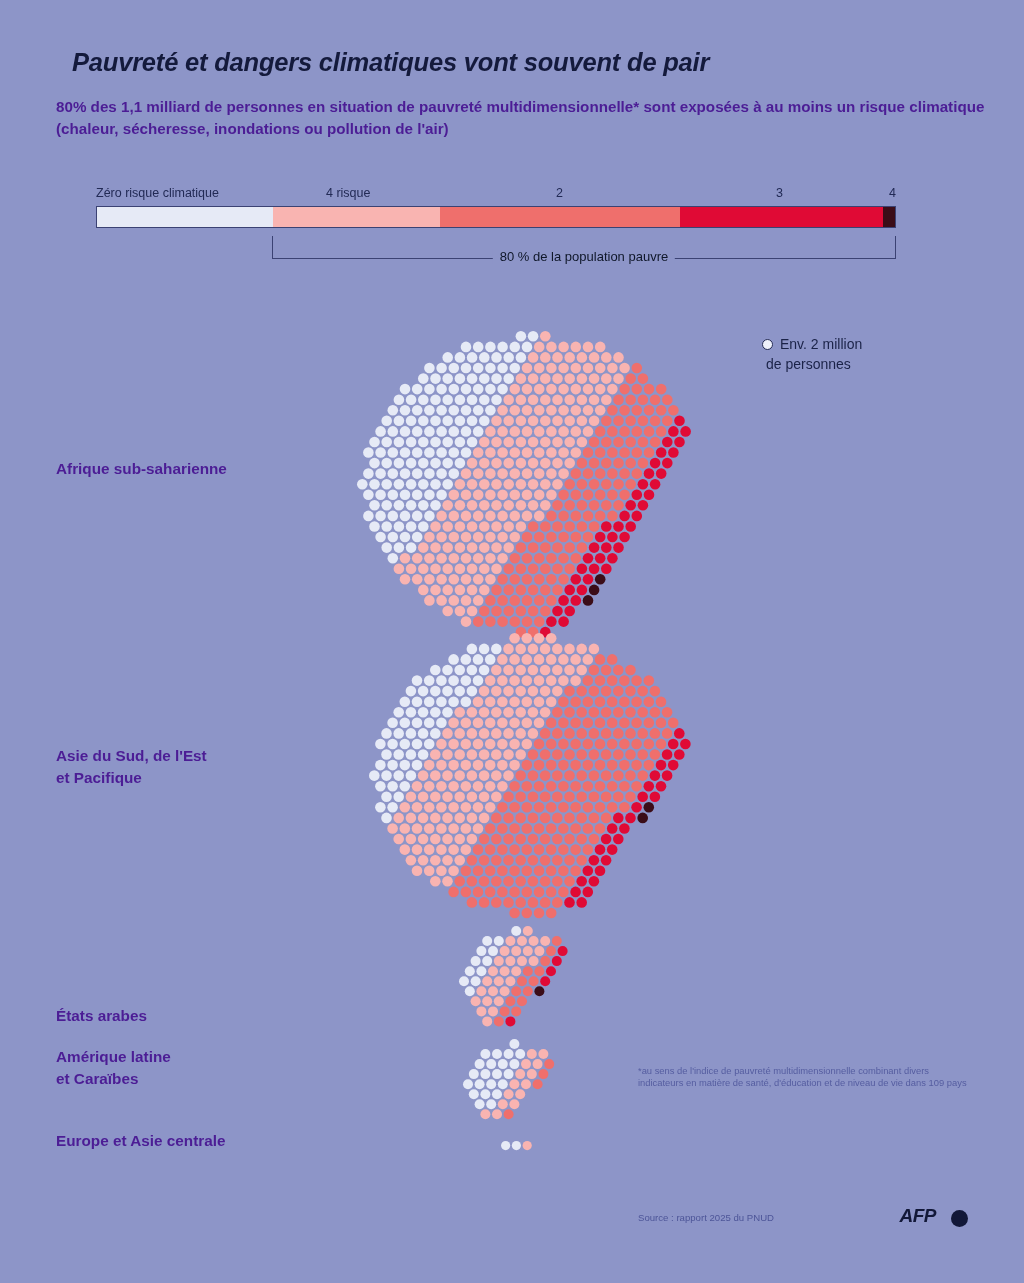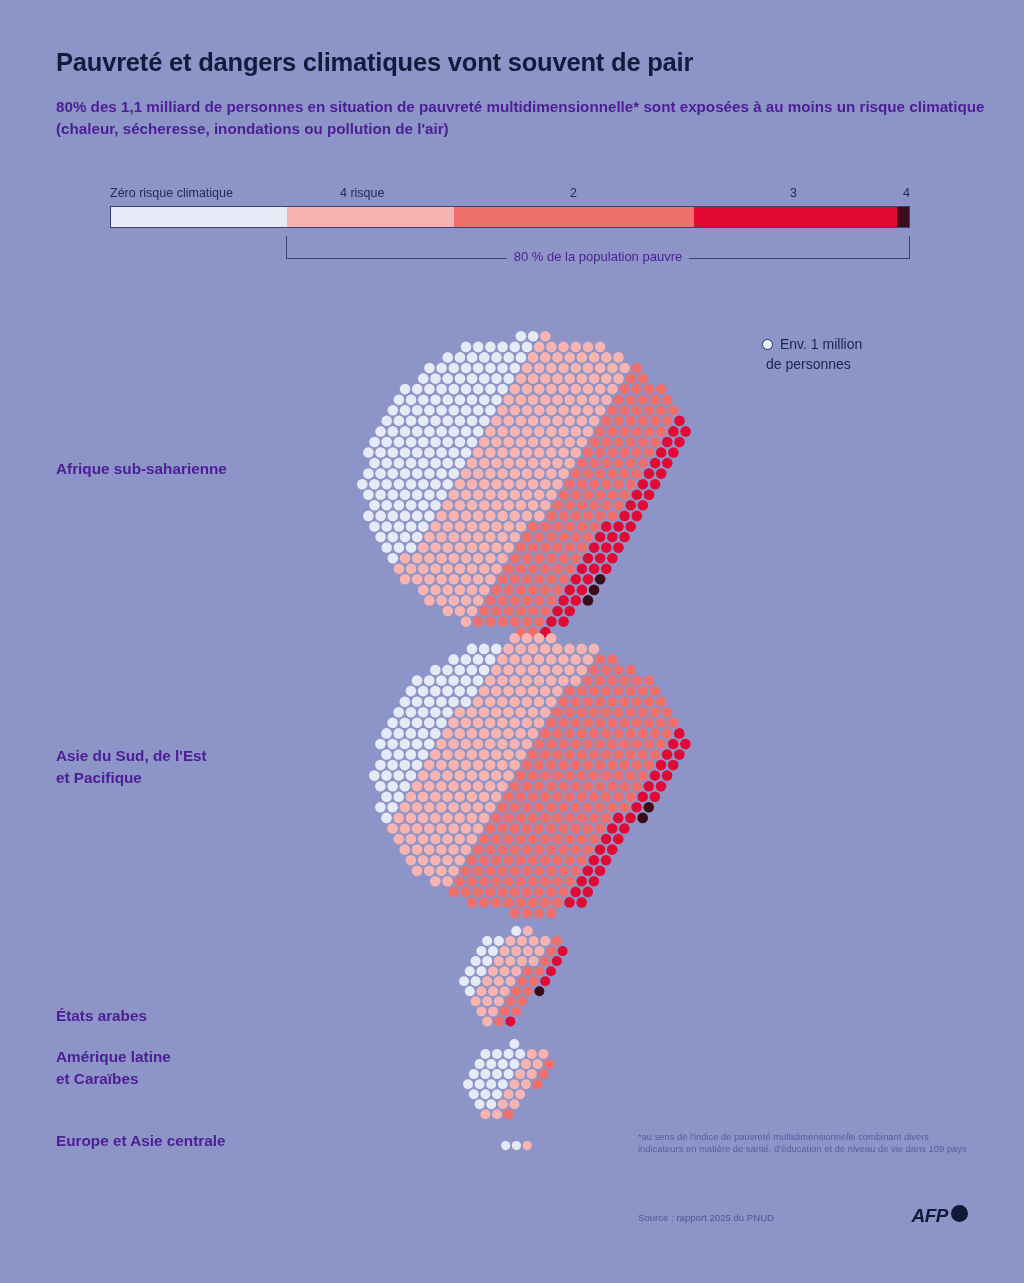--- a/index.html
+++ b/index.html
@@ -8,50 +8,51 @@
     background:#8d95c8;
     font-family:"Liberation Sans", sans-serif;
     color:#1b2244;
     position:relative;
     overflow:hidden;
   }
   .page{position:absolute; inset:0;}
 
   
   #title{
-    position:absolute; left:56px; top:48px; width:900px;
+    position:absolute; left:72px; top:48px; width:900px;
     font-size:25.5px; font-weight:bold; letter-spacing:-0.2px;
     color:#141a3c;
+    font-style:italic;
   }
   #subtitle{
     position:absolute; left:56px; top:96px; width:930px;
     font-size:15.2px; font-weight:bold; line-height:22px;
     color:#4c1d95;
   }
 
   
-  #scale{position:absolute; left:110px; top:186px; width:800px;}
+  #scale{position:absolute; left:96px; top:186px; width:800px;}
   #scaleLabels{position:relative; height:20px;}
   #scaleLabels span{
     position:absolute; font-size:12.5px; color:#222a55; white-space:nowrap;
   }
   #scaleBar{
     position:relative; display:flex; height:22px;
     border:1px solid #3b4273; box-sizing:border-box;
   }
   #scaleBar .seg{height:100%;}
 
   #bracketWrap{position:relative; height:34px; margin-left:176px; width:624px;}
   #bracket{
     position:absolute; left:0; right:0; top:8px; height:22px;
     border:1px solid #3b4273; border-top:none;
   }
   #bracketLabel{
     position:absolute; left:50%; top:21px; transform:translateX(-50%);
-    background:#8d95c8; padding:0 7px; font-size:13px; color:#4c1d95;
+    background:#8d95c8; padding:0 7px; font-size:13px; color:#0f172a;
     white-space:nowrap;
   }
 
   
   #dotLegend{position:absolute; left:762px; top:334px; width:200px;}
   #dotLegend .marker{
     display:inline-block; width:9px; height:9px; border-radius:50%;
     background:#eef1fb; border:1.6px solid #262d55; vertical-align:middle;
     margin-right:7px;
   }
@@ -66,30 +67,30 @@
     position:absolute; font-size:15.3px; font-weight:bold;
     line-height:22px; color:#4c1d95; white-space:pre-line;
   }
 
   
   .cluster{position:absolute;}
   .cluster svg{display:block; overflow:visible;}
 
   
   #footnote{
-    position:absolute; left:638px; top:1131px; width:330px;
+    position:absolute; left:638px; top:1065px; width:330px;
     font-size:9.4px; line-height:12.4px; color:#555da0;
   }
   #source{
     position:absolute; left:638px; top:1212px;
     font-size:9.6px; color:#4d5598;text-align:right;
   }
   #afp{
     position:absolute; right:56px; top:1205px;
-    display:flex; align-items:flex-start; gap:3px;
+    display:flex; align-items:flex-end; gap:15px;
   }
   #afp .word{font-size:19px; font-weight:bold; font-style:italic; color:#121838; letter-spacing:-0.5px;}
   #afp .ball{width:17px; height:17px; border-radius:50%; background:#121838;}
 </style>
 </head>
 <body>
 
 <div class="page">
 
   <div id="title">Pauvreté et dangers climatiques vont souvent de pair</div>
@@ -110,21 +111,21 @@
       <div class="seg" style="flex: 1 1 auto; background: rgb(224, 10, 53);"></div>
       <div class="seg" style="flex: 0 0 12px; background: rgb(59, 13, 24);"></div>
     </div>
     <div id="bracketWrap">
       <div id="bracket"></div>
       <div id="bracketLabel">80 % de la population pauvre</div>
     </div>
   </div>
 
   <div id="dotLegend">
-    <span class="marker"></span><span class="txt">Env. 1 million</span>
+    <span class="marker"></span><span class="txt">Env. 2 million</span>
     <span class="txt l2">de personnes</span>
   </div>
 
   <div class="region-label" style="left:56px; top:458px;">Afrique sub-saharienne</div>
   <div class="region-label" style="left:56px; top:745px;">Asie du Sud, de l'Est
 et Pacifique</div>
   <div class="region-label" style="left:56px; top:957px;margin-top:48px;">États arabes</div>
   <div class="region-label" style="left:56px; top:1046px;">Amérique latine
 et Caraïbes</div>
   <div class="region-label" style="left:56px; top:1130px;">Europe et Asie centrale</div>

